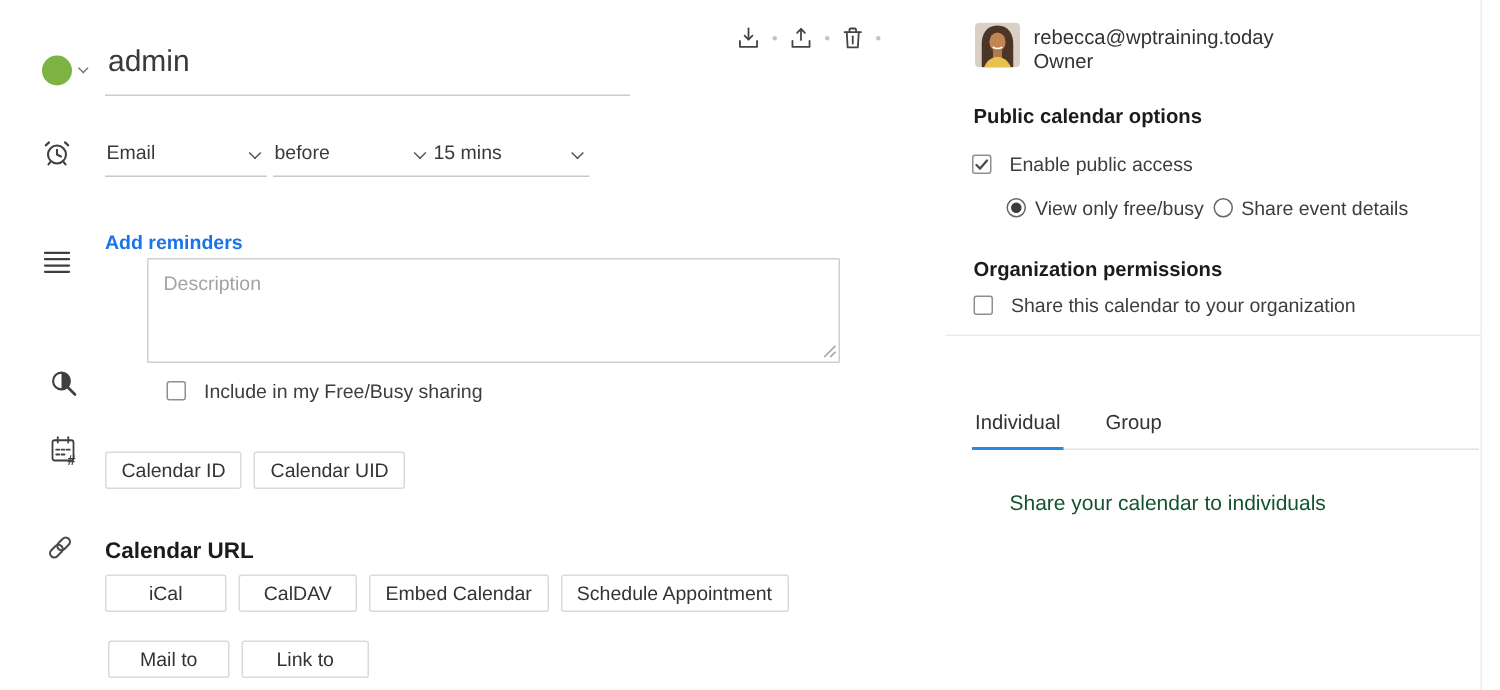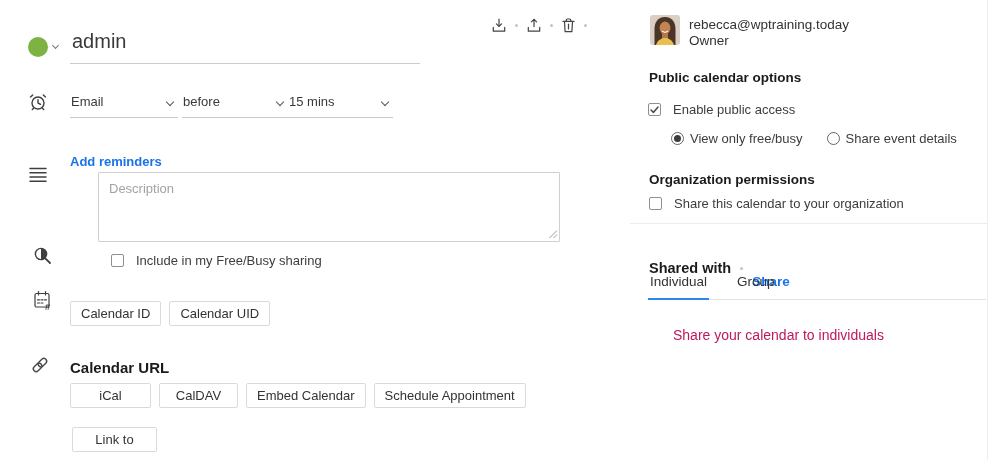--- a/index.html
+++ b/index.html
@@ -60,21 +60,21 @@
 
   .h-bold{font-weight:bold;color:#1b1b1b;font-size:13.5px;}
   .h-big{font-weight:bold;color:#1b1b1b;font-size:15px;}
 
   
   .owner-email{font-size:13.5px;color:#333;line-height:16px;}
   .divider{height:1px;background:#ececec;}
   .tabs{display:flex;gap:26px;border-bottom:1px solid #e2e2e2;font-size:13.5px;color:#333;}
   .tab{padding:0 2px 9px 2px;cursor:pointer;}
   .tab.active{border-bottom:2px solid #2b87e8;margin-bottom:-1px;}
-  .empty-msg{font-size:14px;color:#be185d;}
+  .empty-msg{font-size:14px;color:#14532d;}
   .vline{width:1px;background:#ededed;}
   .avatar{width:30px;height:30px;border-radius:3px;overflow:hidden;}
 </style>
 </head>
 <body>
 
 <div class="screen">
 
   <div class="abs" style="left:28px;top:37px;display:flex;align-items:center;gap:5px;">
     <span class="color-dot" style="background:#7cb342;"></span>
@@ -188,20 +188,21 @@
     </svg>
   </span>
   <div class="abs h-big" style="left:70px;top:359px;">Calendar URL</div>
   <div class="abs btnrow" style="left:70px;top:383px;">
     <button class="btn" style="min-width:81px;">iCal</button>
     <button class="btn" style="min-width:79px;">CalDAV</button>
     <button class="btn" style="min-width:97px;">Embed Calendar</button>
     <button class="btn" style="min-width:127px;">Schedule Appointment</button>
   </div>
   <div class="abs btnrow" style="left:72px;top:427px;">
+    <button class="btn" style="min-width:81px;">Mail to</button>
     <button class="btn" style="min-width:85px;">Link to</button>
   </div>
 
   <div class="abs avatar" style="left:650px;top:15px;">
     <svg width="30" height="30" viewBox="0 0 30 30">
       <rect width="30" height="30" fill="#d9cfc4"></rect>
       <path d="M15 2 C7.5 2 4.5 8 4.5 14 L4.5 30 L25.5 30 L25.5 14 C25.5 8 22.5 2 15 2 Z" fill="#4a3527"></path>
       <ellipse cx="15" cy="13" rx="5.4" ry="6.4" fill="#c08552"></ellipse>
       <rect x="12" y="17.5" width="6" height="6.5" fill="#b3794a"></rect>
       <path d="M6 30 C8 24.5 12 23 15 23 C18 23 22 24.5 24 30 Z" fill="#e9c04e"></path>
@@ -217,44 +218,39 @@
 
   <div class="abs row" style="left:648px;top:102px;">
     <span class="chk on">
       <svg width="9" height="8" viewBox="0 0 9 8">
         <path d="M1 4 L3.4 6.4 L8 1" stroke="#4a4a4a" stroke-width="1.5" fill="none" stroke-linecap="round" stroke-linejoin="round"></path>
       </svg>
     </span>
     <span>Enable public access</span>
   </div>
 
-  <div class="abs row" style="left:671px;top:131px;gap:24px;">
+  <div class="abs row" style="left:671px;top:131px;gap:6px;">
     <span class="row" style="gap:6px;">
       <span class="radio on"></span>
       <span>View only free/busy</span>
     </span>
     <span class="row" style="gap:6px;">
       <span class="radio"></span>
       <span>Share event details</span>
     </span>
   </div>
 
   <div class="abs h-bold" style="left:649px;top:172px;">Organization permissions</div>
   <div class="abs row" style="left:649px;top:196px;">
     <span class="chk"></span>
     <span>Share this calendar to your organization</span>
   </div>
 
   <div class="abs divider" style="left:630px;top:223px;width:357px;"></div>
 
-  <div class="abs" style="left:649px;top:247px;display:flex;align-items:center;gap:9px;">
-    <span style="font-weight:bold;color:#1b1b1b;font-size:14.5px;">Shared with</span>
-    <span class="sep-dot"></span>
-    <a class="link" style="font-size:13.5px;">Share</a>
-  </div>
 
   <div class="abs tabs" style="left:648px;top:274px;width:338px;">
     <span class="tab active">Individual</span>
     <span class="tab">Group</span>
   </div>
 
   <div class="abs empty-msg" style="left:673px;top:327px;">Share your calendar to individuals</div>
 
   <div class="abs vline" style="left:987px;top:0;height:460px;"></div>
 </div>

